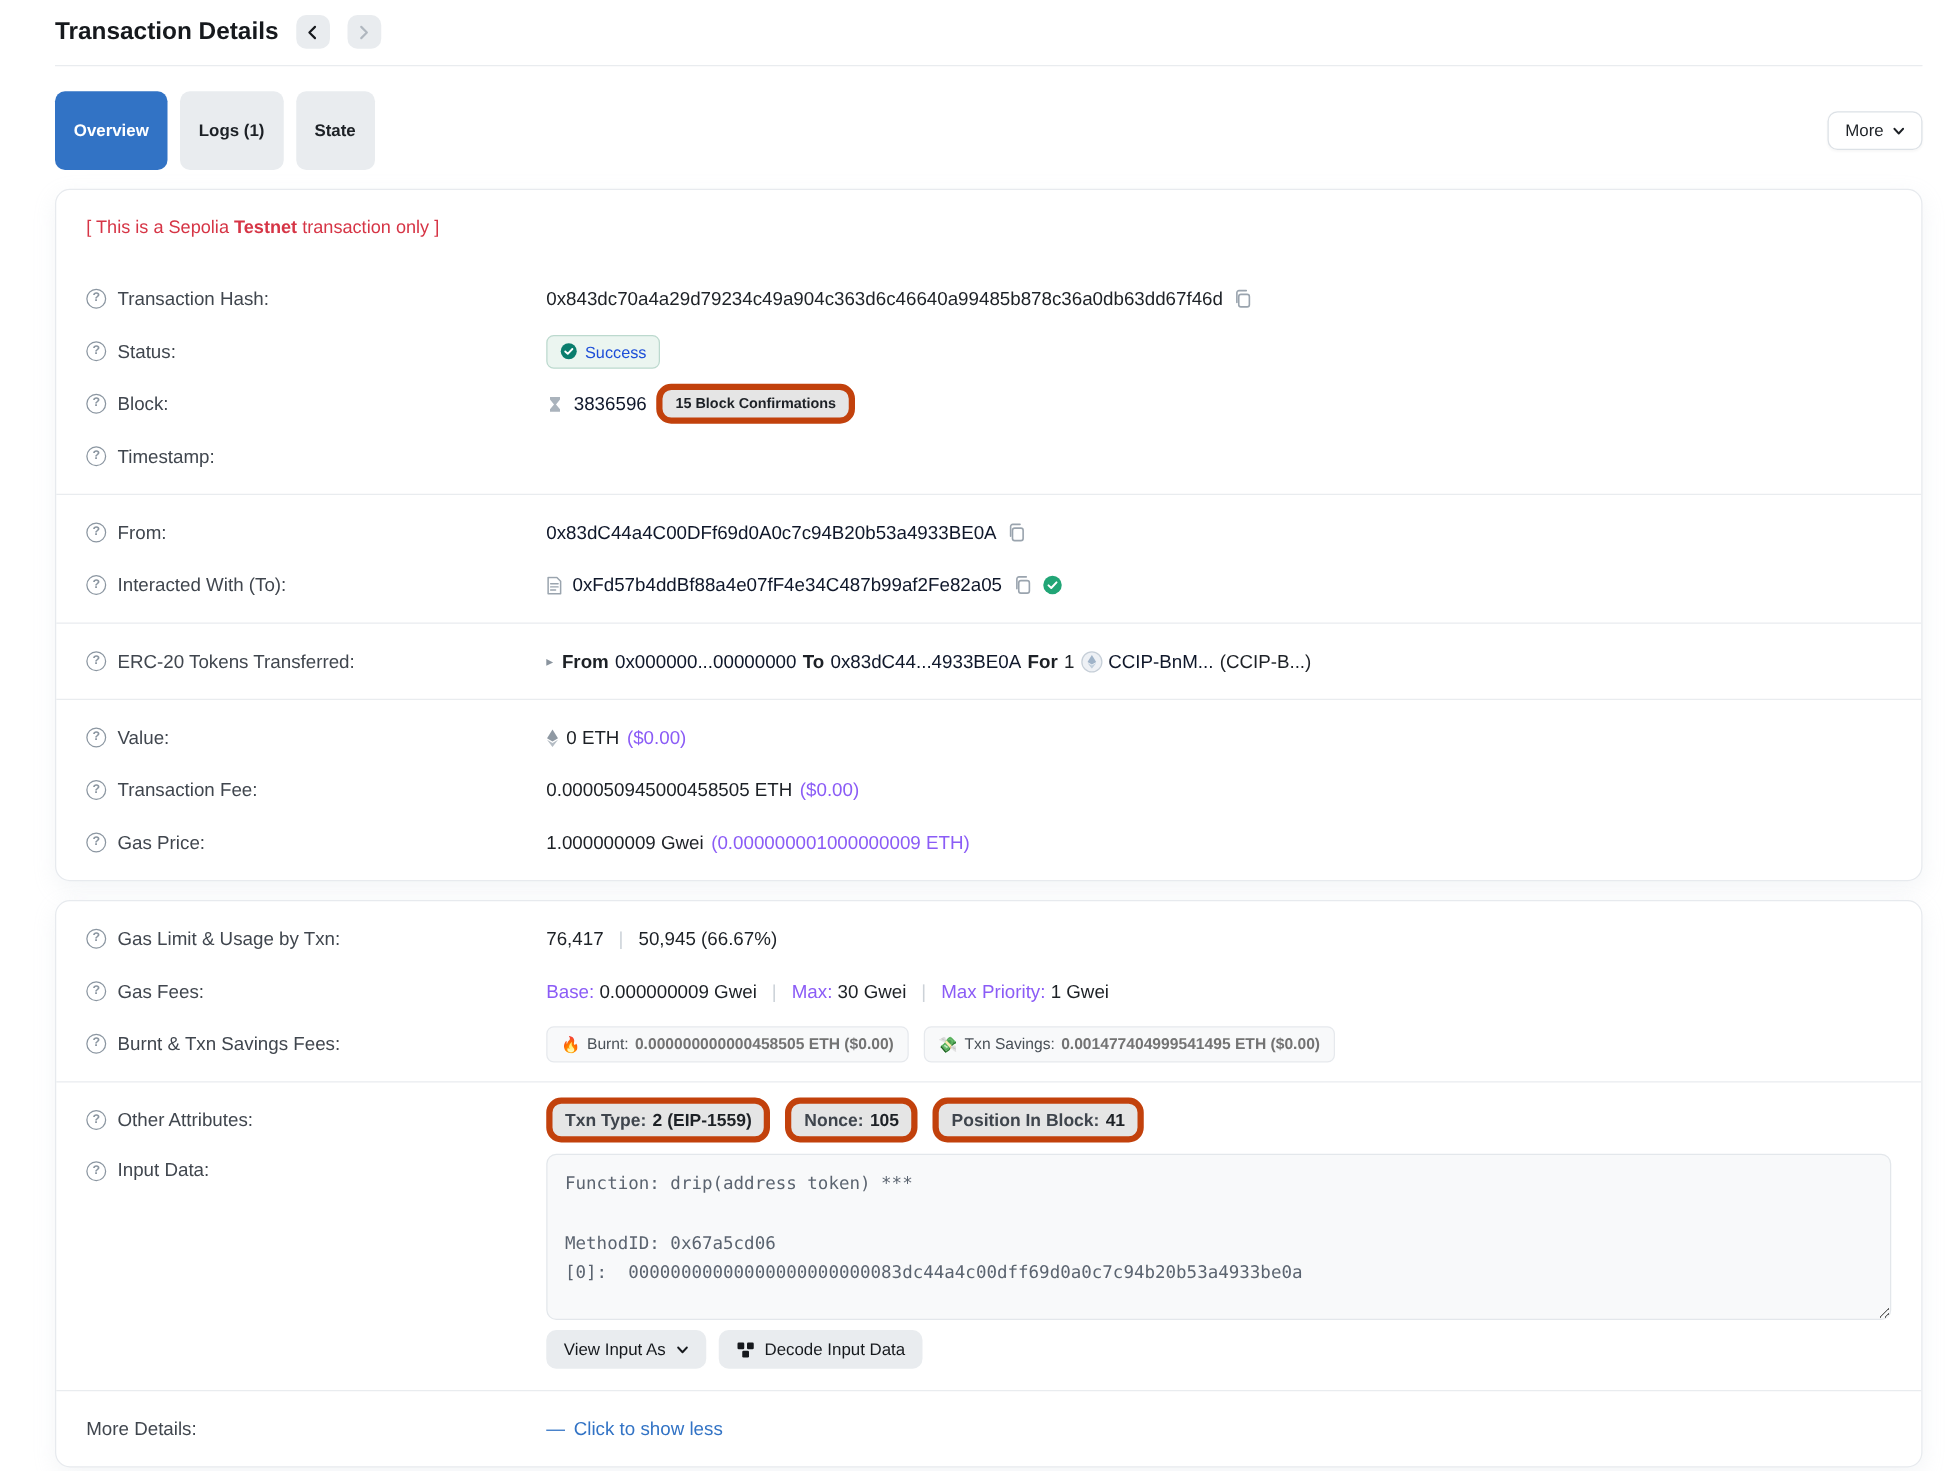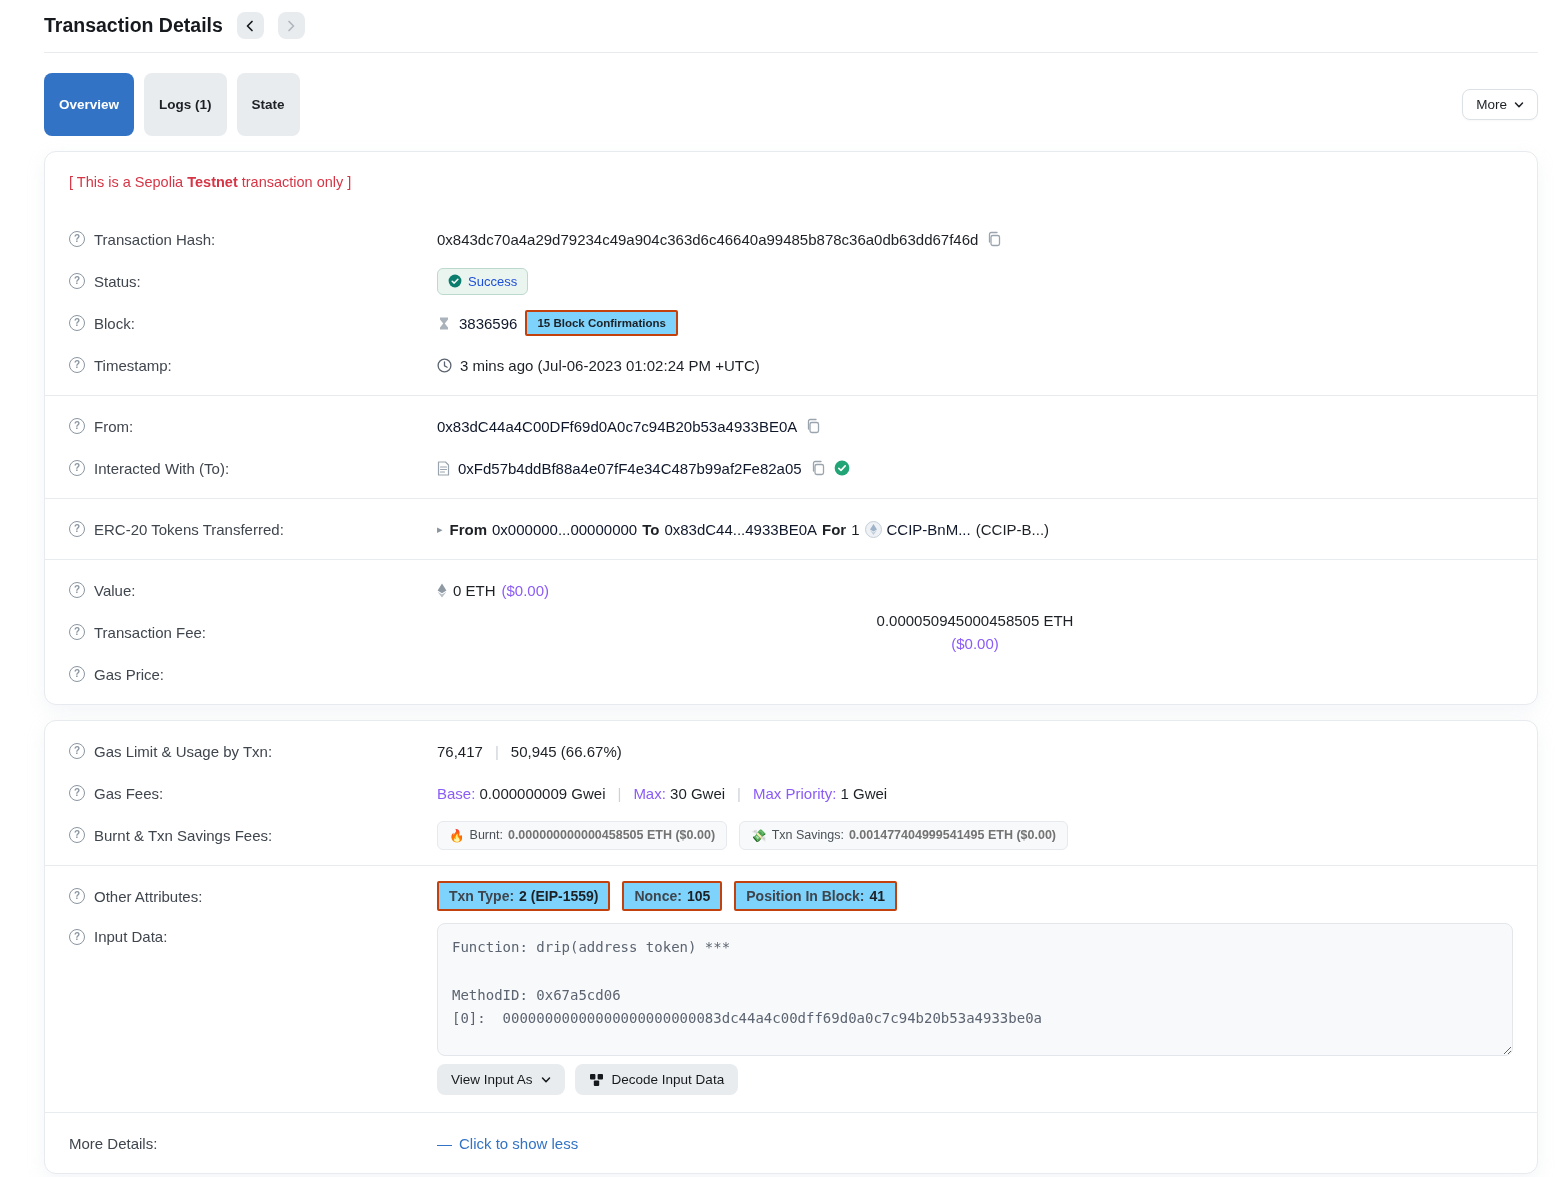--- a/index.html
+++ b/index.html
@@ -63,21 +63,21 @@
 
   .icon-gray { color:#9aa4ae; display:inline-flex; }
   .icon-dim  { color:#6c757d; display:inline-flex; }
   .copy-btn { background:none; border:none; cursor:pointer; display:inline-flex; padding:0; color:#9aa4ae; }
   .copy-btn svg { width:16px; height:16px; }
 
   .badge-success { display:inline-flex; align-items:center; gap:6px;
     background:#ebf5f0; border:1px solid #bcd9ce; border-radius:6px;
     padding:5px 10px; font-size:13px; font-weight:500; color:#1d4ed8; }
   .chip { display:inline-flex; align-items:center; gap:5px;
-    background:#7dd3fc; border:2px solid #c2410c; border-radius:2px;
+    background:#e5e5e5; border:5px solid #c2410c; border-radius:12px;
     padding:5px 10px; font-size:11.5px; font-weight:700; color:#1d2126; }
   .chip-attr { font-size:14px; }
   .chip-attr .chip-name { font-weight:600; color:#3f454d; }
   .chip-fee { background:#f8f9fa; border:1px solid #e6e9ed; border-radius:6px;
     display:inline-flex; align-items:center; gap:5px; padding:6px 11px; font-size:12.5px; }
   .chip-fee .fee-name { color:#495057; }
   .chip-fee .fee-val { font-weight:700; color:#737373; }
 
   .token-circle { width:17px; height:17px; border-radius:50%; background:#eef1f5;
     border:1px solid #c6cfd8; display:inline-flex; align-items:center; justify-content:center; }
@@ -191,29 +191,20 @@
           <a class="link">3836596</a>
           <span class="chip">15 Block Confirmations</span>
         </div>
       </div>
 
       <div class="row">
         <div class="row-label">
           <span class="q-icon">?</span>
           <span>Timestamp:</span>
         </div>
-        <div class="row-value">
-          <span class="icon-dim">
-            <svg width="15" height="15" viewBox="0 0 15 15">
-                <circle cx="7.5" cy="7.5" r="6.4" fill="none" stroke="#5b6470" stroke-width="1.3"></circle>
-                <path d="M7.5 4v3.8l2.6 1.4" fill="none" stroke="#5b6470" stroke-width="1.3" stroke-linecap="round"></path>
-              </svg>
-          </span>
-          <span>3 mins ago (Jul-06-2023 01:02:24 PM +UTC)</span>
-        </div>
       </div>
     </div>
 
     <div class="group">
 
       <div class="row">
         <div class="row-label">
           <span class="q-icon">?</span>
           <span>From:</span>
         </div>
@@ -300,30 +291,34 @@
           <span>0 ETH</span>
           <span class="muted">($0.00)</span>
         </div>
       </div>
 
       <div class="row">
         <div class="row-label">
           <span class="q-icon">?</span>
           <span>Transaction Fee:</span>
         </div>
-        <div class="row-value" style="gap:6px;flex-direction:column;">
+        <div class="row-value" style="gap:6px;">
           <span>0.000050945000458505 ETH</span>
           <span class="muted">($0.00)</span>
         </div>
       </div>
 
       <div class="row">
         <div class="row-label">
           <span class="q-icon">?</span>
           <span>Gas Price:</span>
+        </div>
+        <div class="row-value" style="gap:6px;">
+          <span>1.000000009 Gwei</span>
+          <span class="muted">(0.000000001000000009 ETH)</span>
         </div>
       </div>
     </div>
   </section>
 
   <section class="card">
 
     <div class="group">
 
       <div class="row">

